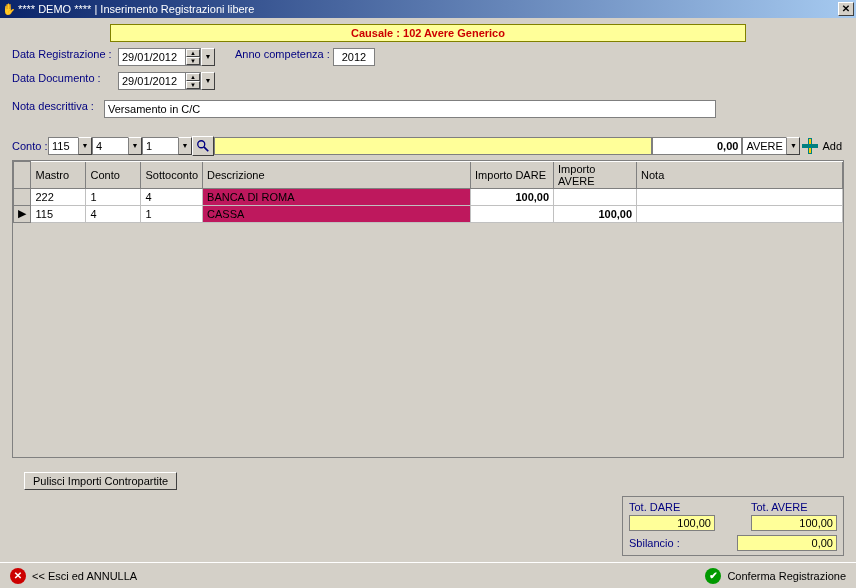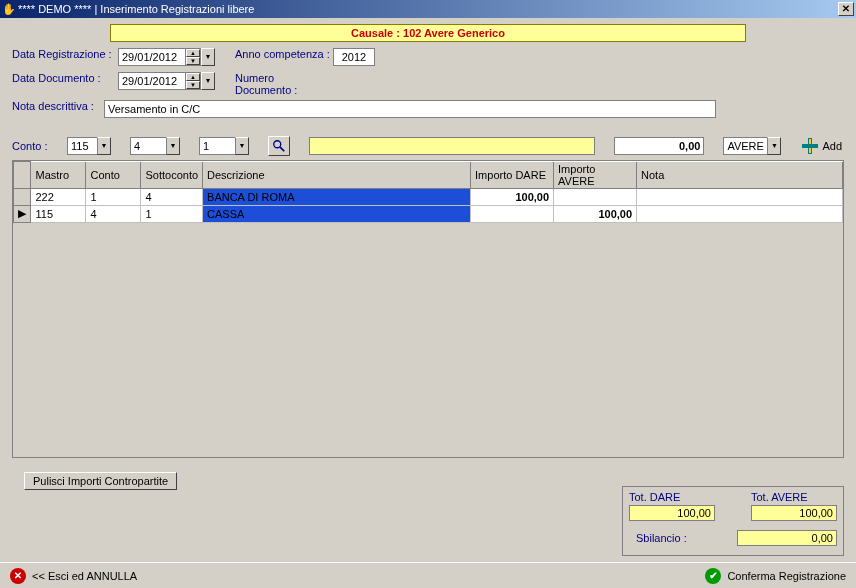--- a/index.html
+++ b/index.html
@@ -22,21 +22,21 @@
 .textbox { background: white; border: 1px solid #7f7f7f; height: 18px; padding: 1px 3px; }
 .date-field { width: 68px; }
 .spinner { display: inline-flex; flex-direction: column; border: 1px solid #7f7f7f; border-left: none; height: 18px; }
 .spinner button { width: 14px; height: 8px; background: #d4d0c8; border: 1px solid; border-color: #fff #404040 #404040 #fff; font-size: 6px; line-height: 4px; padding: 0; cursor: pointer; }
 .ddbtn { width: 14px; height: 18px; background: #d4d0c8; border: 1px solid; border-color: #fff #404040 #404040 #fff; font-size: 7px; line-height: 14px; padding: 0; cursor: pointer; text-align: center; }
 
 .year-field { width: 42px; text-align: center; }
 .num-doc { width: 120px; text-align: right; }
 .nota-field { width: 612px; }
 
-.conto-row { display: flex; align-items: center; padding: 4px 12px; gap: 19px; justify-content: space-between; }
+.conto-row { display: flex; align-items: center; padding: 4px 12px; gap: 0; justify-content: space-between; }
 .conto-lbl { color: #000080; width: 36px; }
 .combo { display: inline-flex; }
 .combo input { background: white; border: 1px solid #7f7f7f; border-right: none; height: 18px; padding: 1px 3px; }
 .combo .ddbtn { border-left: 1px solid #7f7f7f; }
 .combo.c1 input { width: 30px; }
 .combo.c2 input { width: 36px; }
 .combo.c3 input { width: 36px; }
 .search-btn { width: 22px; height: 20px; background: #d4d0c8; border: 1px solid; border-color: #fff #404040 #404040 #fff; cursor: pointer; display: flex; align-items: center; justify-content: center; }
 .desc-yellow { flex: 1; height: 18px; background: #ffff99; border: 1px solid #7f7f7f; }
 .amount-field { width: 90px; text-align: right; font-weight: bold; padding-right: 3px; height: 18px; background: white; border: 1px solid #7f7f7f; }
@@ -49,21 +49,21 @@
 .plus-icon .y::before, .plus-icon .y::after { content:''; position:absolute; background:#ffcc00; }
 .plus-icon .y::before { left:7px; top:1px; width:2px; height:14px; }
 .plus-icon .y::after { top:7px; left:1px; width:14px; height:2px; }
 
 .grid-wrap { margin: 0 12px; border: 1px solid #808080; height: 298px; background: #d4d0c8; }
 table.grid { width: 100%; border-collapse: collapse; background: white; padding-left: 12px; }
 table.grid th { background: #d4d0c8; border: 1px solid #808080; border-top: none; font-weight: normal; text-align: left; padding: 1px 4px; height: 17px; }
 table.grid td { border: 1px solid #c0c0c0; padding: 1px 4px; height: 17px; }
 table.grid .sel-col { width: 16px; background: #d4d0c8; border:1px solid #808080; text-align:center; }
 table.grid td.num { text-align: right; font-weight: bold; }
-table.grid td.hl { background: #1d4ed8; }
+table.grid td.hl { background: #be185d; }
 .col-mastro{width:55px}.col-conto{width:55px}.col-sotto{width:60px}.col-desc{width:268px}.col-dare{width:83px;text-align:right}.col-avere{width:83px;text-align:right}.col-nota{}
 
 .pulisci-btn { margin: 14px 12px 0 24px; padding: 2px 8px; background: #d4d0c8; border: 1px solid; border-color: #fff #404040 #404040 #fff; cursor: pointer; }
 
 .totals { position: absolute; right: 12px; bottom: 32px; width: 222px; border: 1px solid #808080; background: #d4d0c8; padding: 4px 6px; }
 .totals-row { display: flex; gap: 36px; margin-bottom: 4px; }
 .totals-col { flex: 1; }
 .totals-lbl { color: #000080; display: block; margin-bottom: 2px; }
 .totals-val { background: #ffff99; border: 1px solid #7f7f7f; height: 16px; text-align: right; padding: 0 3px; line-height: 14px; }
 .sbilancio-row { display: flex; align-items: center; gap: 6px; }
@@ -108,21 +108,20 @@
     <input class="textbox year-field" value="2012" style="">
   </div>
   <div class="row">
     <span class="lbl w1">Data Documento :</span>
     <input class="textbox date-field" value="29/01/2012" style="">
     <span class="spinner">
         <button>▲</button>
         <button>▼</button>
       </span>
     <button class="ddbtn">▼</button>
-    <span class="lbl w2">Numero Documento :</span>
   </div>
   <div class="row" style="margin-top:4px">
     <span class="lbl notalbl">Nota descrittiva :</span>
     <input class="textbox nota-field" value="Versamento in C/C" style="">
   </div>
 </div>
 
 
 <div class="conto-row">
   <span class="conto-lbl">Conto :</span>
@@ -204,21 +203,21 @@
     <div class="totals-col">
       <span class="totals-lbl">Tot. DARE</span>
       <div class="totals-val">100,00</div>
     </div>
     <div class="totals-col">
       <span class="totals-lbl">Tot. AVERE</span>
       <div class="totals-val">100,00</div>
     </div>
   </div>
   <div class="sbilancio-row">
-    <span class="totals-lbl" style="margin:7px">Sbilancio :</span>
+    <span class="totals-lbl" style="margin:0">Sbilancio :</span>
     <div class="totals-val">0,00</div>
   </div>
 </div>
 
 
 <div class="footer">
   <div class="btn">
     <span class="circle red">✕</span>
     <span>&lt;&lt;  Esci ed ANNULLA</span>
   </div>

